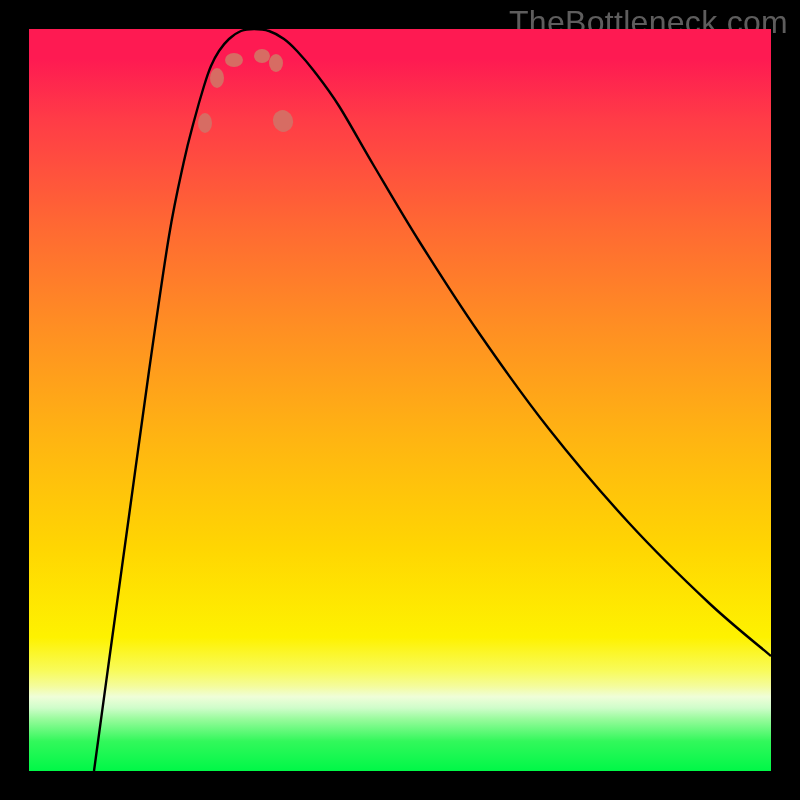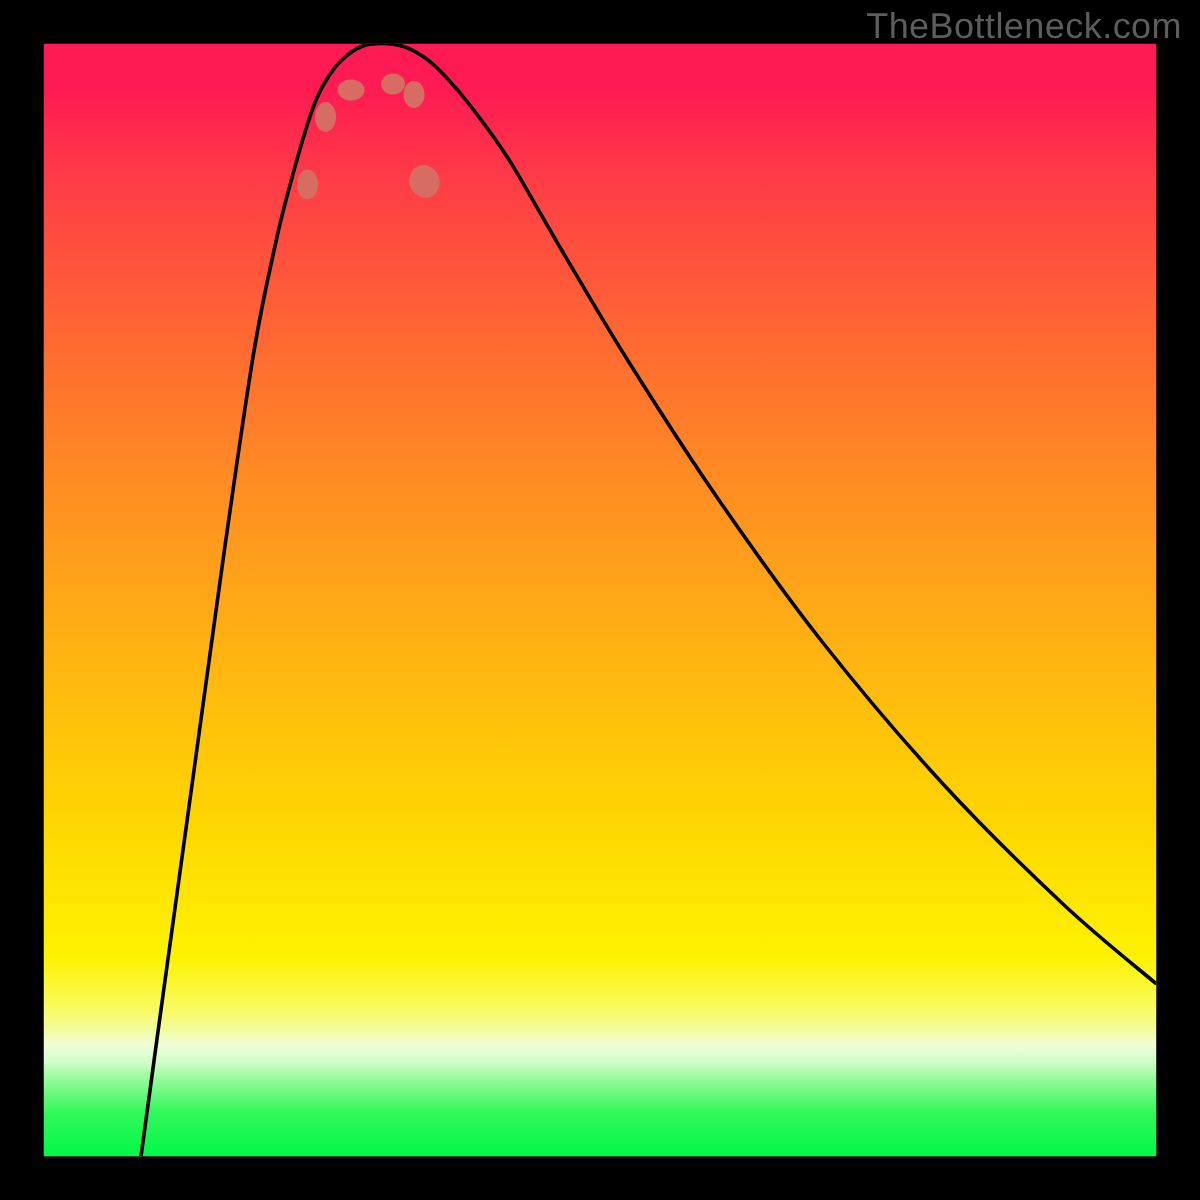--- a/index.html
+++ b/index.html
@@ -39,21 +39,21 @@
       #98fb9c 93%,
       #32f85b 96%,
       #00f847 100%
     );
   }
   .watermark {
     position: absolute;
     top: 4px;
     right: 12px;
     color: #5e5d5d;
-    font-size: 24px;
+    font-size: 32px;
     letter-spacing: 0.3px;
     font-weight: 500;
   }
   svg.curve {
     position: absolute;
     inset: 0;
   }
 </style>
 </head>
 <body>

